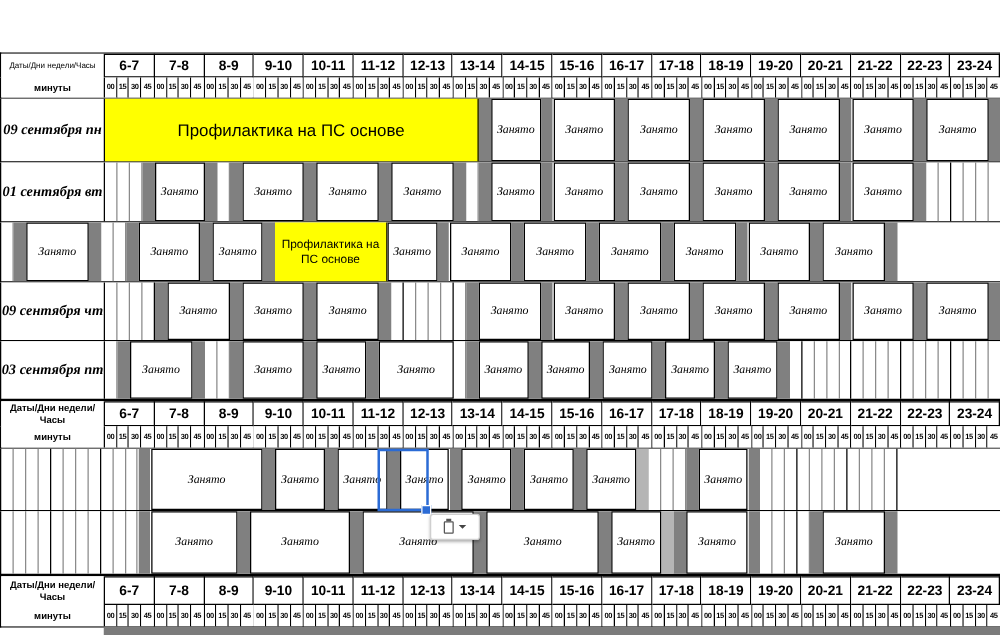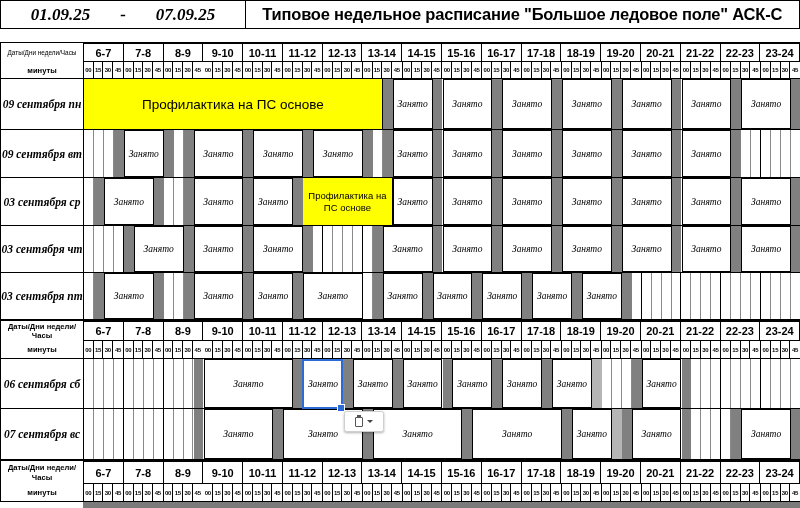--- a/index.html
+++ b/index.html
@@ -55,28 +55,20 @@
     display:flex;align-items:center;justify-content:center;gap:4px;z-index:7;}
   #clipglyph{width:8px;height:10px;border:1.2px solid #555;border-radius:1px;position:relative;box-sizing:border-box;}
   #clipglyph:before{content:"";position:absolute;left:1px;top:-2.5px;width:3.5px;height:2px;background:#555;}
   #pastecaret{width:0;height:0;border-left:3px solid transparent;border-right:3px solid transparent;
     border-top:3.5px solid #444;}
 </style>
 </head>
 <body>
 
 <div id="stage">
-  <div id="topband">
-    <div id="datebox">
-      <span>01.09.25</span>
-      <span>-</span>
-      <span>07.09.25</span>
-    </div>
-    <div id="titlebox">Типовое недельное расписание "Большое ледовое поле" АСК-С</div>
-  </div>
 
   <div id="sheet">
       <div class="hdr-hours" style="height: 20px;">
         <div class="corner c0">Даты/Дни недели/Часы</div>
         <div class="hcell" style="width: 39.8333px;">6-7</div>
         <div class="hcell" style="width: 39.8333px;">7-8</div>
         <div class="hcell" style="width: 39.8333px;">8-9</div>
         <div class="hcell" style="width: 39.8333px;">9-10</div>
         <div class="hcell" style="width: 39.8333px;">10-11</div>
         <div class="hcell" style="width: 39.8333px;">11-12</div>
@@ -221,21 +213,21 @@
           <div class="seg seg-break" style="left: 527.792px; width: 9.95833px; background: rgb(128, 128, 128);"></div>
           <div class="seg seg-busy" style="left: 537.75px; width: 49.7917px;">Занято</div>
           <div class="seg seg-break" style="left: 587.542px; width: 9.95833px; background: rgb(128, 128, 128);"></div>
           <div class="seg seg-busy" style="left: 597.5px; width: 49.7917px;">Занято</div>
           <div class="seg seg-break" style="left: 647.292px; width: 9.95833px; background: rgb(128, 128, 128);"></div>
           <div class="seg seg-busy" style="left: 657.25px; width: 49.7917px;">Занято</div>
           <div class="seg seg-break" style="left: 707.042px; width: 9.95833px; background: rgb(128, 128, 128);"></div>
         </div>
       </div>
       <div class="dayrow" style="height: 48px;">
-        <div class="daylabel">09 сентября вт</div>
+        <div class="daylabel">01 сентября вт</div>
         <div class="grid">
           <div class="seg seg-free" style="left: 0px; width: 29.875px;">
             <div class="fslot" style="width: 9.95833px; border-right: 1px solid rgb(138, 138, 138);"></div>
             <div class="fslot" style="width: 9.95833px; border-right: 1px solid rgb(138, 138, 138);"></div>
             <div class="fslot" style="width: 9.95833px; border-right: 1px solid rgb(138, 138, 138);"></div>
           </div>
           <div class="seg seg-break" style="left: 29.875px; width: 9.95833px; background: rgb(128, 128, 128);"></div>
           <div class="seg seg-busy" style="left: 39.8333px; width: 39.8333px;">Занято</div>
           <div class="seg seg-break" style="left: 79.6667px; width: 9.95833px; background: rgb(128, 128, 128);"></div>
           <div class="seg seg-free" style="left: 89.625px; width: 9.95833px;">
@@ -268,21 +260,20 @@
             <div class="fslot" style="width: 9.95833px; border-right: 1px solid rgb(138, 138, 138);"></div>
             <div class="fslot" style="width: 9.95833px; border-right: 1px solid rgb(0, 0, 0);"></div>
             <div class="fslot" style="width: 9.95833px; border-right: 1px solid rgb(138, 138, 138);"></div>
             <div class="fslot" style="width: 9.95833px; border-right: 1px solid rgb(138, 138, 138);"></div>
             <div class="fslot" style="width: 9.95833px; border-right: 1px solid rgb(138, 138, 138);"></div>
             <div class="fslot" style="width: 9.95833px; border-right: 1px solid rgb(0, 0, 0);"></div>
           </div>
         </div>
       </div>
       <div class="dayrow" style="height: 48px;">
-        <div class="daylabel">03 сентября ср</div>
         <div class="grid">
           <div class="seg seg-free" style="left: 0px; width: 9.95833px;">
             <div class="fslot" style="width: 9.95833px; border-right: 1px solid rgb(138, 138, 138);"></div>
           </div>
           <div class="seg seg-break" style="left: 9.95833px; width: 9.95833px; background: rgb(128, 128, 128);"></div>
           <div class="seg seg-busy" style="left: 19.9167px; width: 49.7917px;">Занято</div>
           <div class="seg seg-break" style="left: 69.7083px; width: 9.95833px; background: rgb(128, 128, 128);"></div>
           <div class="seg seg-free" style="left: 79.6667px; width: 19.9167px;">
             <div class="fslot" style="width: 9.95833px; border-right: 1px solid rgb(138, 138, 138);"></div>
             <div class="fslot" style="width: 9.95833px; border-right: 1px solid rgb(138, 138, 138);"></div>
@@ -305,21 +296,21 @@
           <div class="seg seg-break" style="left: 527.792px; width: 9.95833px; background: rgb(128, 128, 128);"></div>
           <div class="seg seg-busy" style="left: 537.75px; width: 49.7917px;">Занято</div>
           <div class="seg seg-break" style="left: 587.542px; width: 9.95833px; background: rgb(128, 128, 128);"></div>
           <div class="seg seg-busy" style="left: 597.5px; width: 49.7917px;">Занято</div>
           <div class="seg seg-break" style="left: 647.292px; width: 9.95833px; background: rgb(128, 128, 128);"></div>
           <div class="seg seg-busy" style="left: 657.25px; width: 49.7917px;">Занято</div>
           <div class="seg seg-break" style="left: 707.042px; width: 9.95833px; background: rgb(128, 128, 128);"></div>
         </div>
       </div>
       <div class="dayrow" style="height: 47px;">
-        <div class="daylabel">03 сентября чт</div>
+        <div class="daylabel">09 сентября чт</div>
         <div class="grid">
           <div class="seg seg-free" style="left: 0px; width: 39.8333px;">
             <div class="fslot" style="width: 9.95833px; border-right: 1px solid rgb(138, 138, 138);"></div>
             <div class="fslot" style="width: 9.95833px; border-right: 1px solid rgb(138, 138, 138);"></div>
             <div class="fslot" style="width: 9.95833px; border-right: 1px solid rgb(138, 138, 138);"></div>
             <div class="fslot" style="width: 9.95833px; border-right: 1px solid rgb(0, 0, 0);"></div>
           </div>
           <div class="seg seg-break" style="left: 39.8333px; width: 9.95833px; background: rgb(128, 128, 128);"></div>
           <div class="seg seg-busy" style="left: 49.7917px; width: 49.7917px;">Занято</div>
           <div class="seg seg-break" style="left: 99.5833px; width: 9.95833px; background: rgb(128, 128, 128);"></div>
@@ -532,21 +523,20 @@
           <div class="mcell" style="width: 9.95833px;">45</div>
         </div>
         <div class="mgroup" style="width: 39.8333px;">
           <div class="mcell" style="width: 9.95833px;">00</div>
           <div class="mcell" style="width: 9.95833px;">15</div>
           <div class="mcell" style="width: 9.95833px;">30</div>
           <div class="mcell" style="width: 9.95833px;">45</div>
         </div>
       </div>
       <div class="dayrow" style="height: 50px;">
-        <div class="daylabel">06 сентября сб</div>
         <div class="grid">
           <div class="seg seg-free" style="left: 0px; width: 109.542px;">
             <div class="fslot" style="width: 9.95833px; border-right: 1px solid rgb(138, 138, 138);"></div>
             <div class="fslot" style="width: 9.95833px; border-right: 1px solid rgb(138, 138, 138);"></div>
             <div class="fslot" style="width: 9.95833px; border-right: 1px solid rgb(138, 138, 138);"></div>
             <div class="fslot" style="width: 9.95833px; border-right: 1px solid rgb(0, 0, 0);"></div>
             <div class="fslot" style="width: 9.95833px; border-right: 1px solid rgb(138, 138, 138);"></div>
             <div class="fslot" style="width: 9.95833px; border-right: 1px solid rgb(138, 138, 138);"></div>
             <div class="fslot" style="width: 9.95833px; border-right: 1px solid rgb(138, 138, 138);"></div>
             <div class="fslot" style="width: 9.95833px; border-right: 1px solid rgb(0, 0, 0);"></div>
@@ -586,21 +576,20 @@
             <div class="fslot" style="width: 9.95833px; border-right: 1px solid rgb(138, 138, 138);"></div>
             <div class="fslot" style="width: 9.95833px; border-right: 1px solid rgb(0, 0, 0);"></div>
             <div class="fslot" style="width: 9.95833px; border-right: 1px solid rgb(138, 138, 138);"></div>
             <div class="fslot" style="width: 9.95833px; border-right: 1px solid rgb(138, 138, 138);"></div>
             <div class="fslot" style="width: 9.95833px; border-right: 1px solid rgb(138, 138, 138);"></div>
             <div class="fslot" style="width: 9.95833px; border-right: 1px solid rgb(0, 0, 0);"></div>
           </div>
         </div>
       </div>
       <div class="dayrow" style="height: 51px;">
-        <div class="daylabel">07 сентября вс</div>
         <div class="grid">
           <div class="seg seg-free" style="left: 0px; width: 109.542px;">
             <div class="fslot" style="width: 9.95833px; border-right: 1px solid rgb(138, 138, 138);"></div>
             <div class="fslot" style="width: 9.95833px; border-right: 1px solid rgb(138, 138, 138);"></div>
             <div class="fslot" style="width: 9.95833px; border-right: 1px solid rgb(138, 138, 138);"></div>
             <div class="fslot" style="width: 9.95833px; border-right: 1px solid rgb(0, 0, 0);"></div>
             <div class="fslot" style="width: 9.95833px; border-right: 1px solid rgb(138, 138, 138);"></div>
             <div class="fslot" style="width: 9.95833px; border-right: 1px solid rgb(138, 138, 138);"></div>
             <div class="fslot" style="width: 9.95833px; border-right: 1px solid rgb(138, 138, 138);"></div>
             <div class="fslot" style="width: 9.95833px; border-right: 1px solid rgb(0, 0, 0);"></div>

